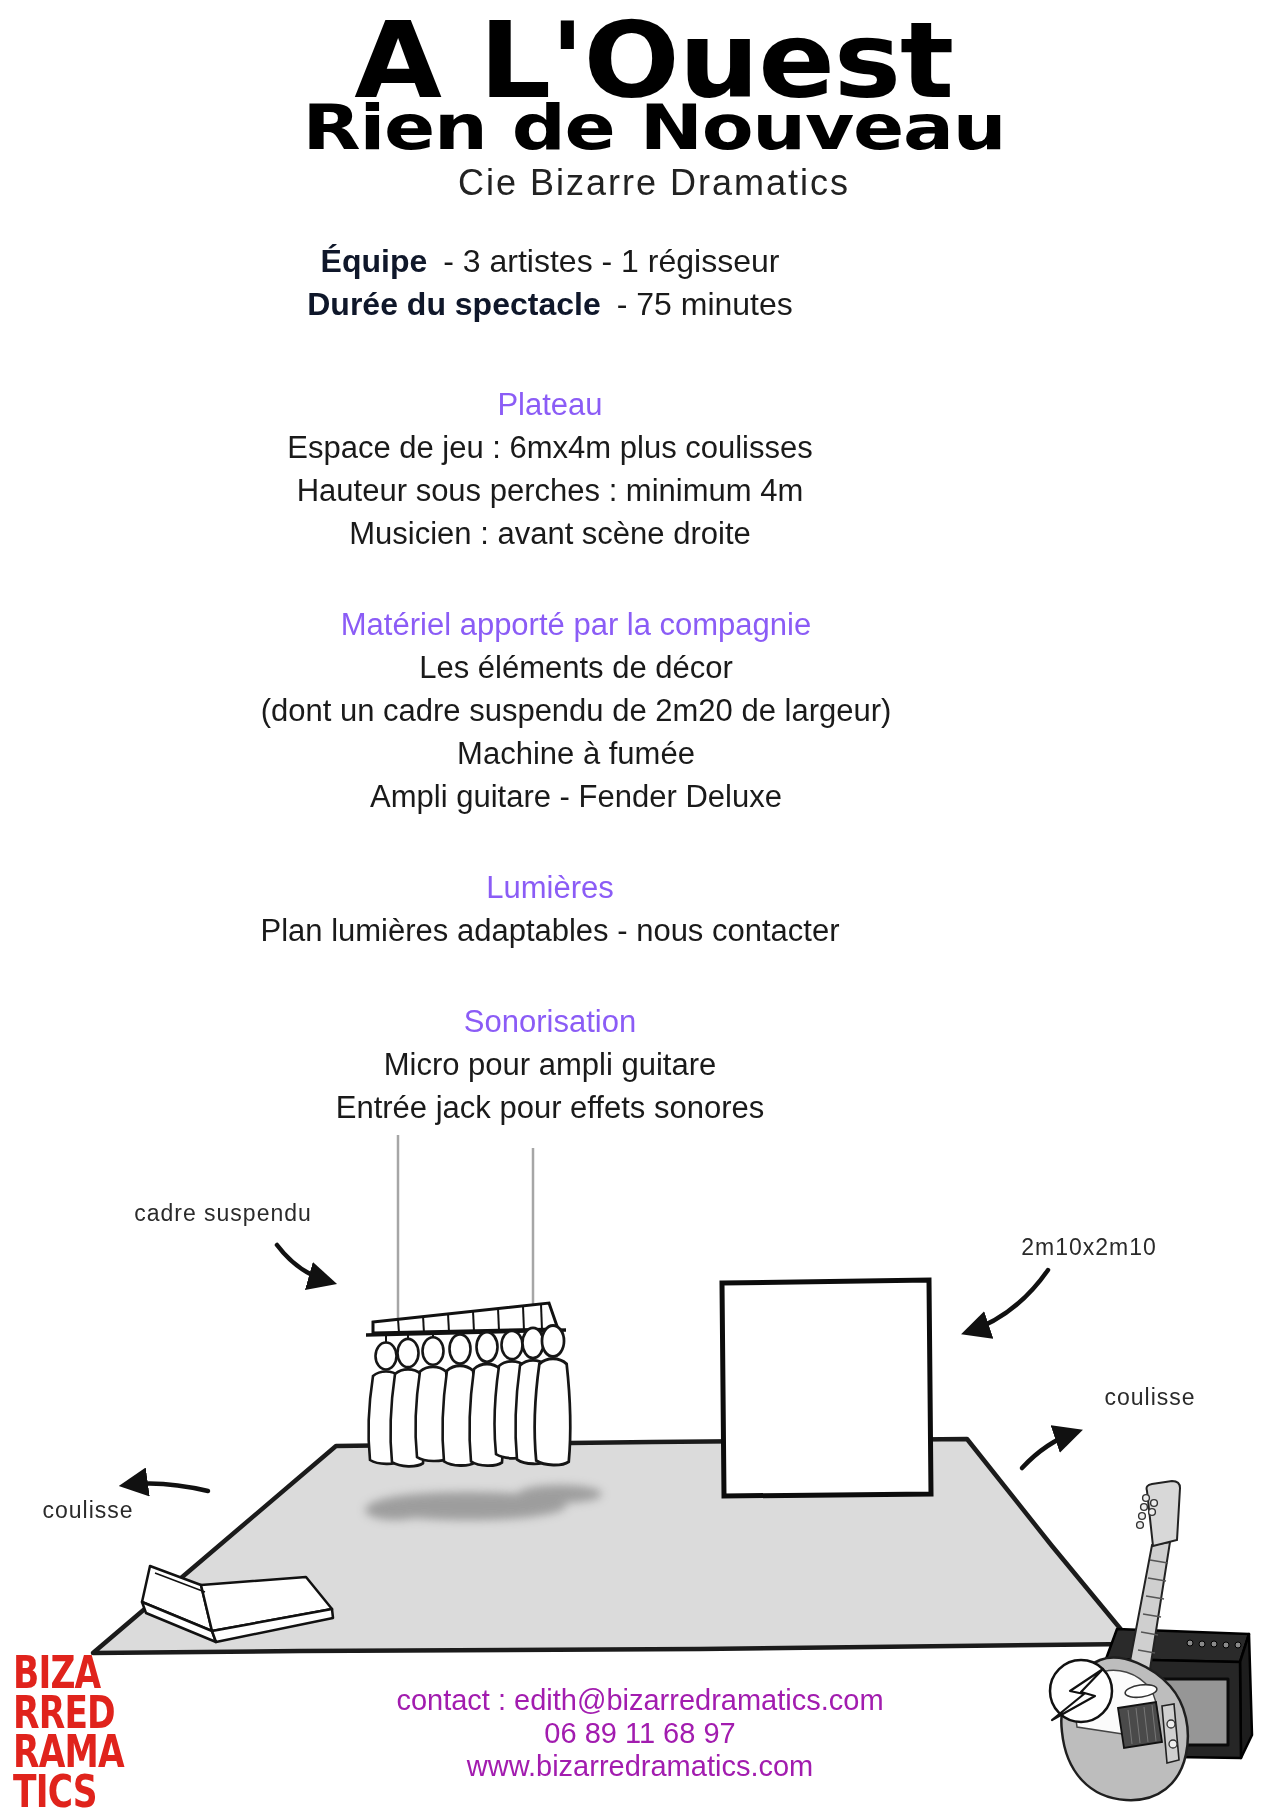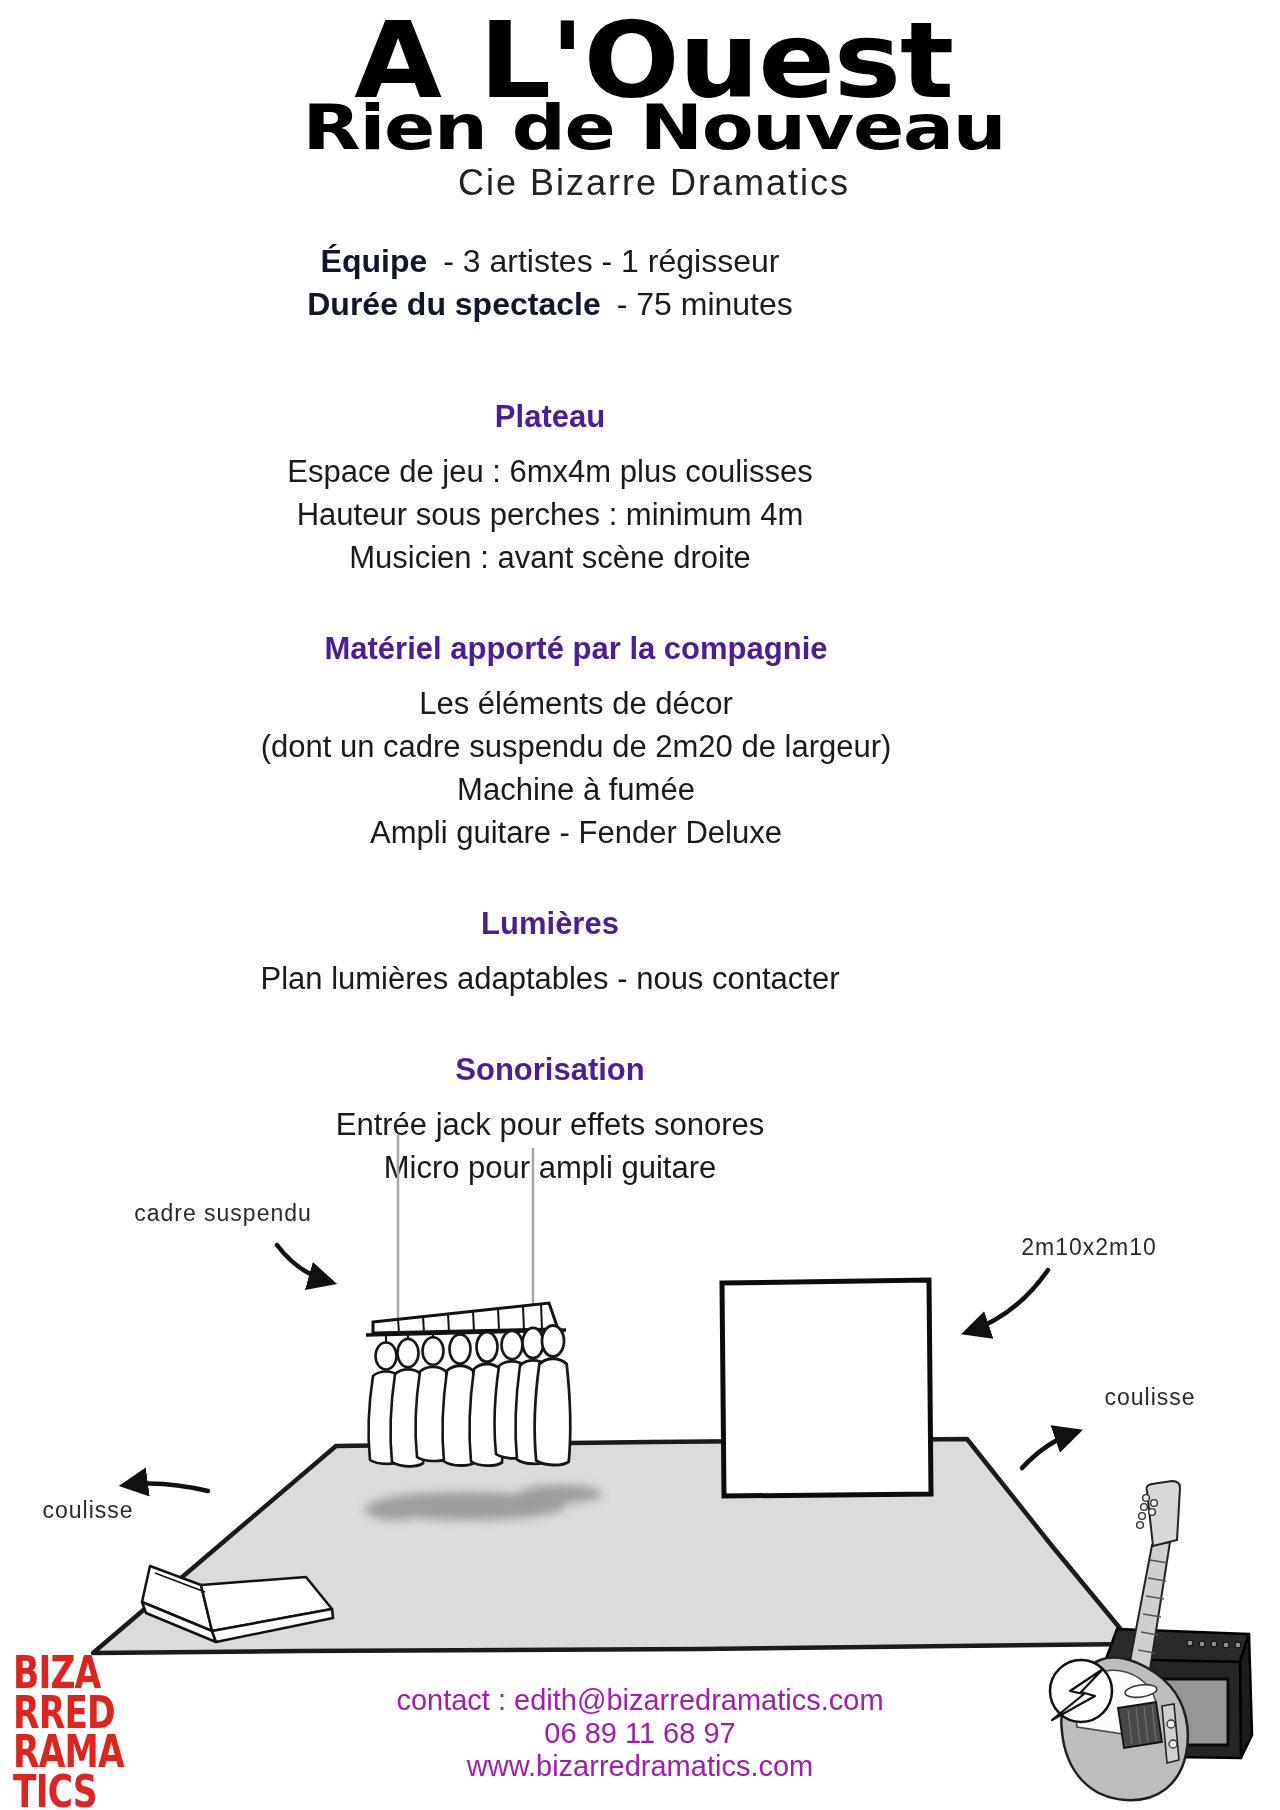--- a/index.html
+++ b/index.html
@@ -19,21 +19,21 @@
   
   .info{position:absolute;top:240px;left:0;width:1100px;text-align:center;font-size:32px;line-height:43px;}
   .info p{margin:0;}
   .info strong{font-weight:bold;color:#0f172a;}
   .info span{margin-left:16px;}
 
   
   .sections{position:absolute;top:383px;left:0;width:1100px;text-align:center;
             font-size:31px;line-height:43px;}
   .sections section{margin:0 0 48px 0;}
-  .sections h2{margin:12px;font-size:31px;font-weight:bold;color:#4c1d95;}
+  .sections h2{margin:0;font-size:31px;font-weight:normal;color:#8b5cf6;}
   .sections p{margin:0;}
   .shift-right{transform:translateX(26px);}
 
   
   .diagram{position:absolute;top:1090px;left:0;width:1280px;height:720px;}
   .diagram svg{position:absolute;top:0;left:0;}
   .dlabel{position:absolute;font-size:23px;letter-spacing:1px;color:#2a2a2a;text-align:center;}
   .lbl-cadre{left:110px;top:110px;width:226px;}
   .lbl-size{left:1004px;top:144px;width:170px;}
   .lbl-coul-r{left:1092px;top:294px;width:116px;}
@@ -78,22 +78,22 @@
       <p>(dont un cadre suspendu de 2m20 de largeur)</p>
       <p>Machine à fumée</p>
       <p>Ampli guitare - Fender Deluxe</p>
     </section>
     <section>
       <h2>Lumières</h2>
       <p>Plan lumières adaptables - nous contacter</p>
     </section>
     <section>
       <h2>Sonorisation</h2>
+      <p>Micro pour ampli guitare</p>
       <p>Entrée jack pour effets sonores</p>
-      <p>Micro pour ampli guitare</p>
     </section>
   </div>
 
   <div class="diagram">
     <svg width="1280" height="720" viewBox="0 0 1280 720">
       <defs>
         <marker id="ah" viewBox="0 0 10 10" refX="7.5" refY="5" markerWidth="6.5" markerHeight="6.5" orient="auto-start-reverse">
           <path d="M0,0 L10,5 L0,10 Z" fill="#111"></path>
         </marker>
         <filter id="blur5" x="-40%" y="-120%" width="180%" height="340%">

